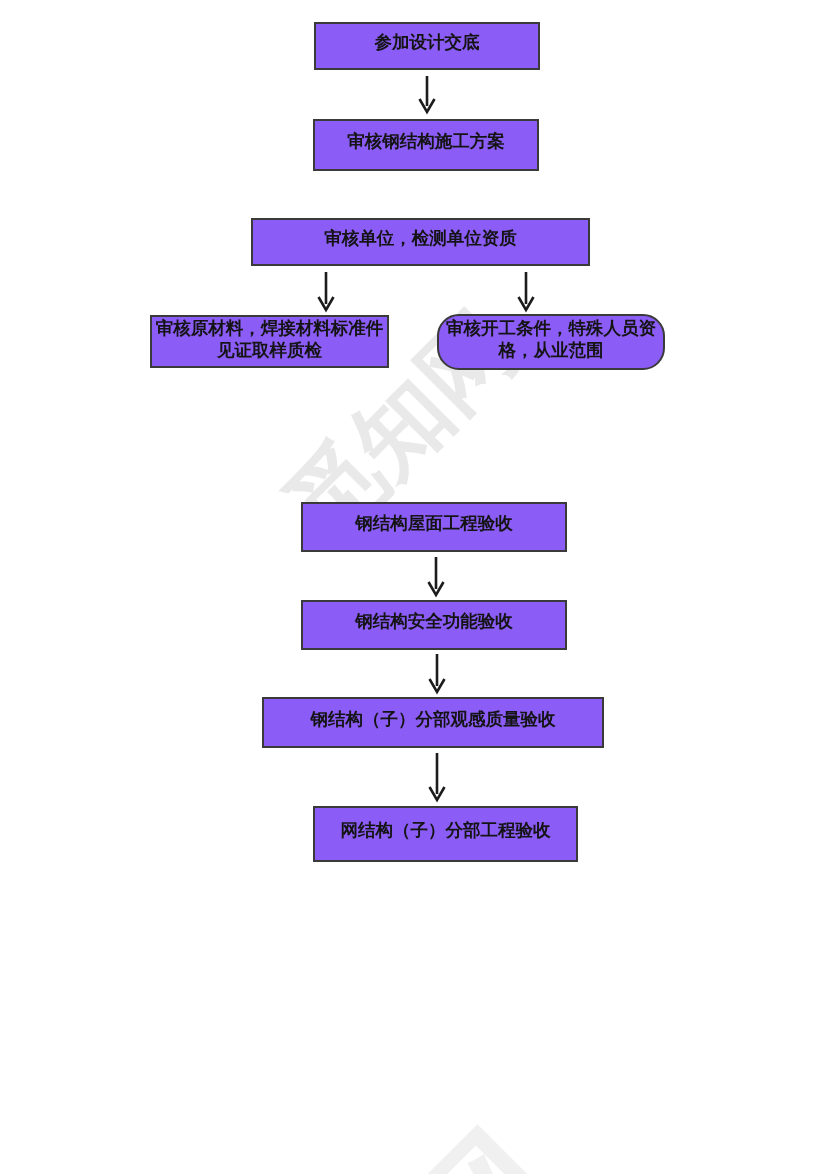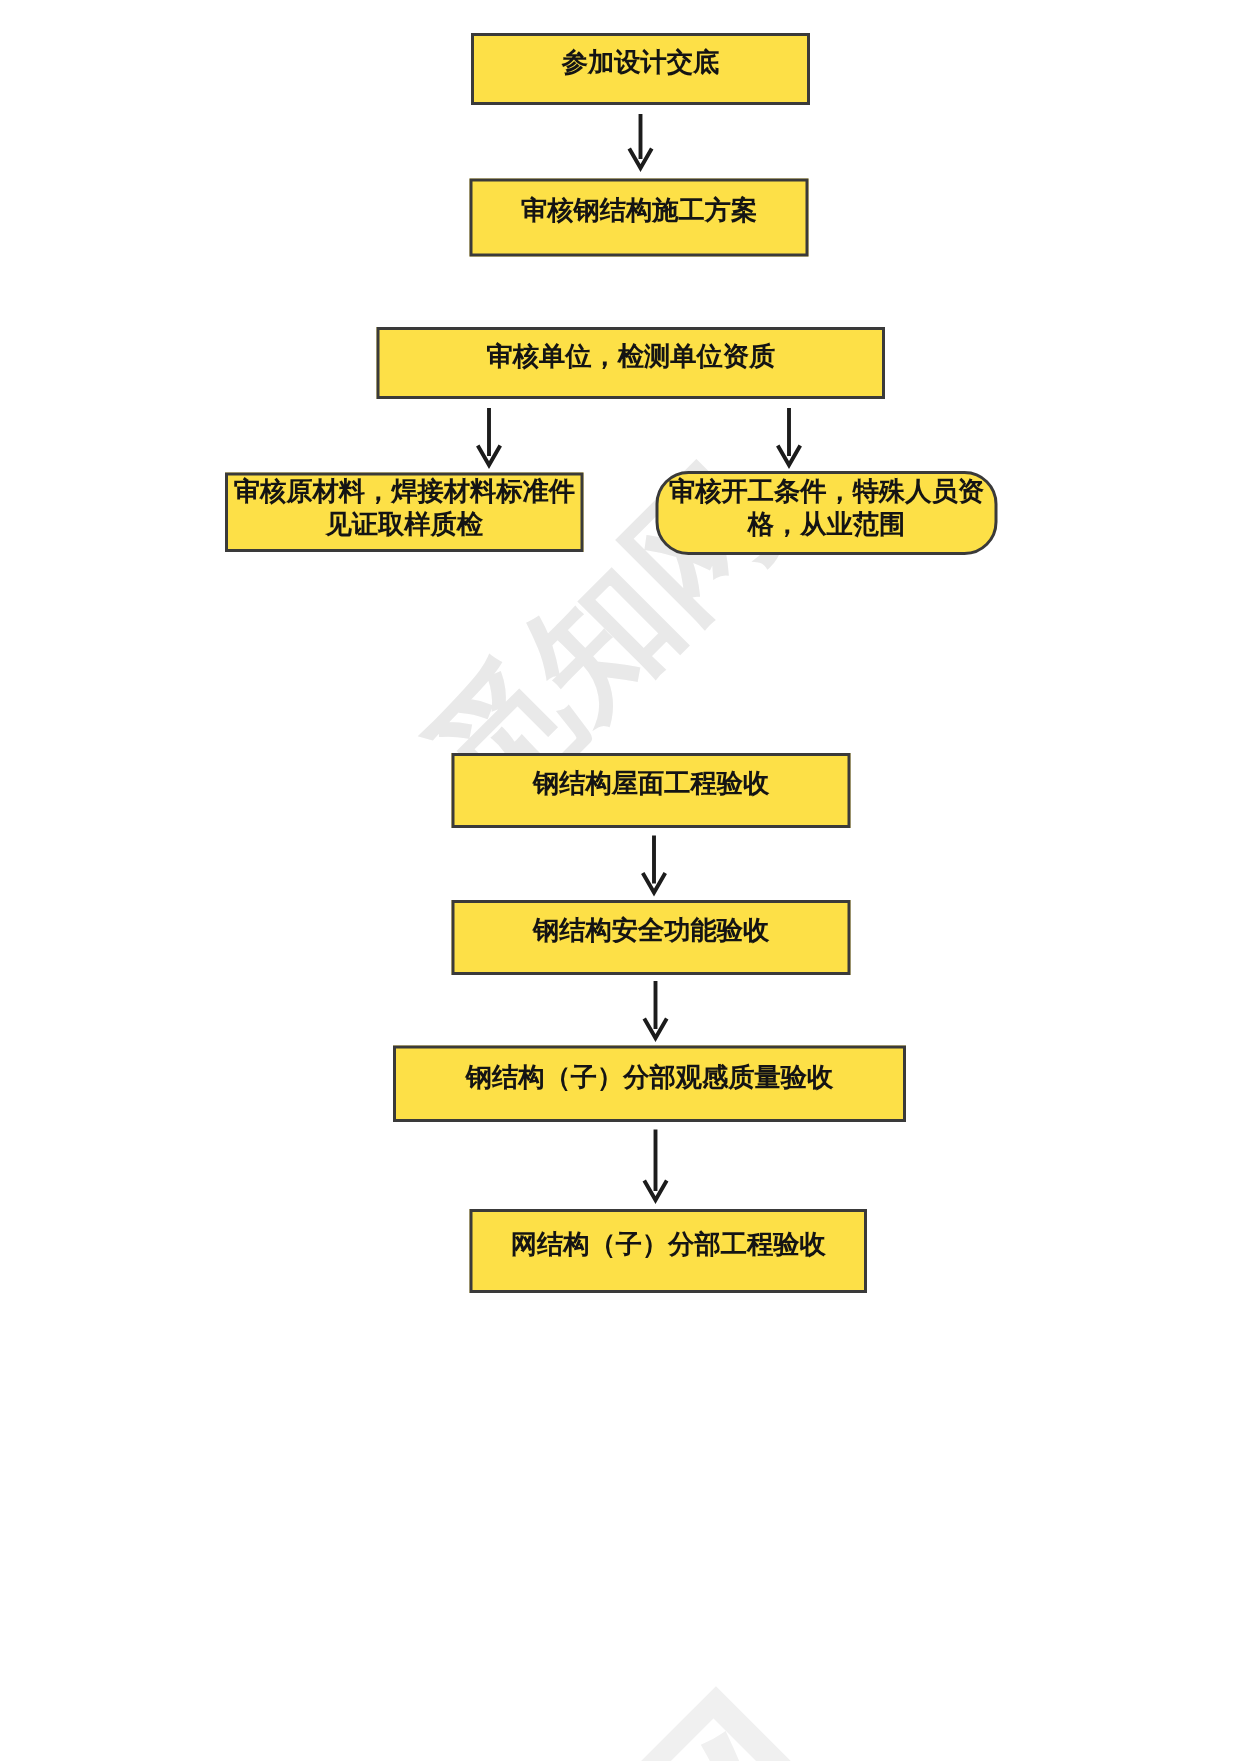--- a/index.html
+++ b/index.html
@@ -8,21 +8,21 @@
     width: 830px;
     height: 1174px;
     background: #ffffff;
     overflow: hidden;
     font-family: "DejaVu Sans", "Liberation Sans", sans-serif;
   }
   .node {
     position: absolute;
     box-sizing: border-box;
     border: 2px solid #3a3a3a;
-    background: #fde047;
+    background: #8b5cf6;
     display: flex;
     flex-direction: column;
     justify-content: center;
     align-items: center;
     text-align: center;
     font-weight: bold;
     font-size: 17.5px;
     line-height: 22px;
     color: #141414;
     padding-bottom: 8px;

